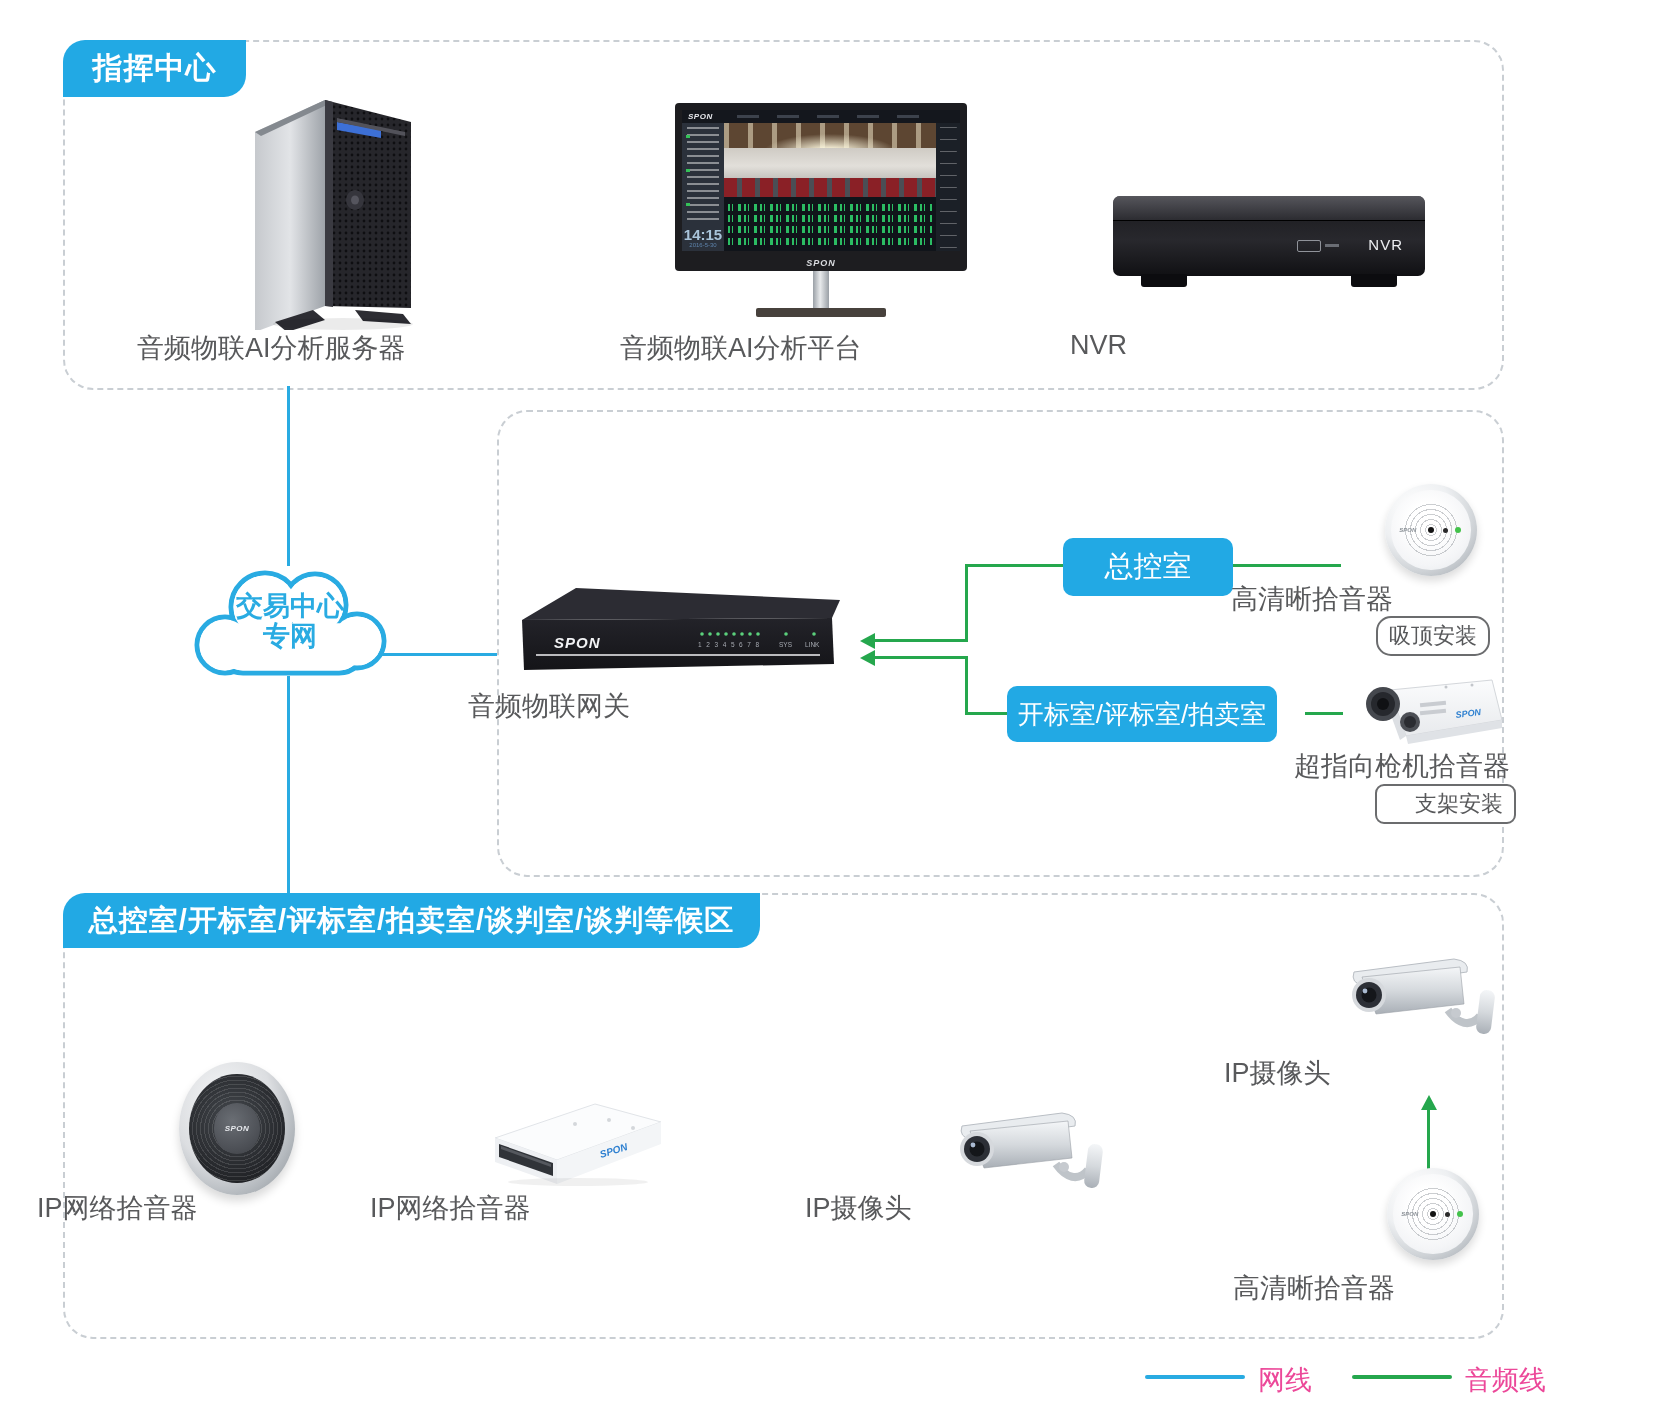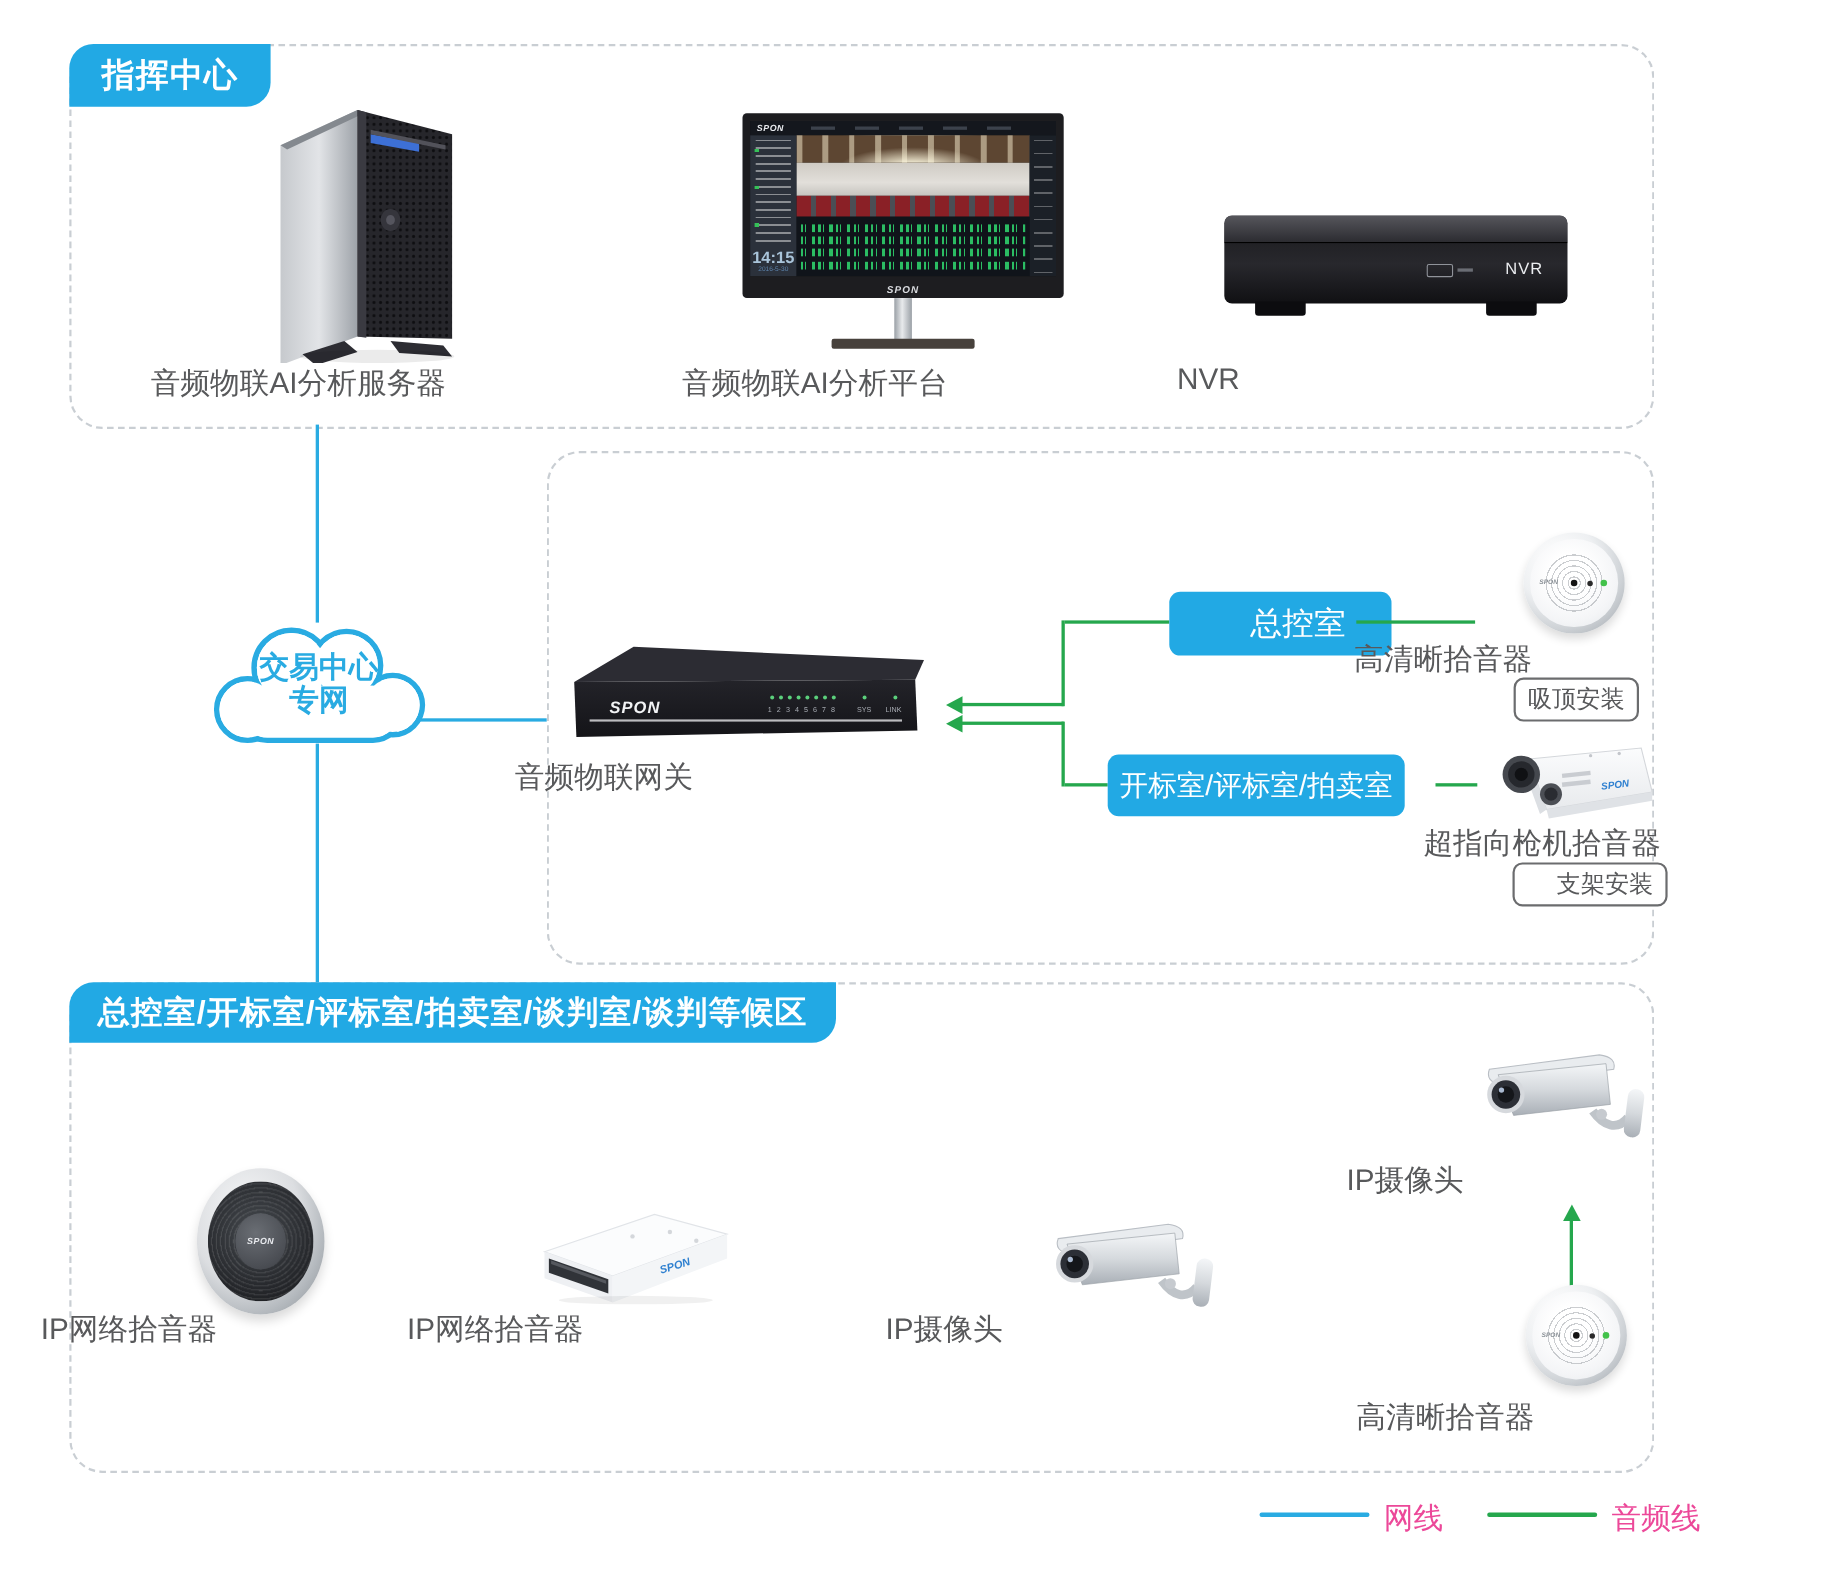--- a/index.html
+++ b/index.html
@@ -250,41 +250,41 @@
     <circle cx="304" cy="56" r="1.8" fill="#5bd07c"></circle>
     <text x="295" y="69" fill="#a6aab1" font-size="6.5">LINK</text>
     <rect x="26" y="76" width="284" height="2" fill="#d8d8da" opacity="0.85"></rect>
   </svg>
   <div class="dev-label" style="left:468px;top:688px;">音频物联网关</div>
 
   <div class="arrow-left" style="left:860px;top:633px;"></div>
   <div class="line green-line" style="left:874px;top:639px;width:93px;height:3px;"></div>
   <div class="line green-line" style="left:965px;top:564px;width:3px;height:78px;"></div>
   <div class="line green-line" style="left:968px;top:564px;width:95px;height:3px;"></div>
-  <div class="room-box" style="left:1063px;top:538px;width:170px;height:58px;font-size:29px;padding-left:32px;">总控室</div>
+  <div class="room-box" style="left:1063px;top:538px;width:170px;height:58px;font-size:29px;">总控室</div>
   <div class="line green-line" style="left:1233px;top:564px;width:108px;height:3px;"></div>
 
   <div class="arrow-left" style="left:860px;top:650px;"></div>
   <div class="line green-line" style="left:874px;top:656px;width:93px;height:3px;"></div>
   <div class="line green-line" style="left:965px;top:656px;width:3px;height:59px;"></div>
   <div class="line green-line" style="left:968px;top:712px;width:39px;height:3px;"></div>
   <div class="room-box" style="left:1007px;top:686px;width:270px;height:56px;font-size:26px;">开标室/评标室/拍卖室</div>
   <div class="line green-line" style="left:1305px;top:712px;width:38px;height:3px;"></div>
 
   <div class="cmic" style="left:1385px;top:484px;width:92px;height:92px;">
     <div class="cmic-face">
       <div class="cmic-rings"></div>
       <span class="cmic-brand">SPON</span>
       <span class="dot d1"></span>
       <span class="dot d2"></span>
       <span class="dot dg"></span>
     </div>
   </div>
   <div class="dev-label" style="left:1231px;top:581px;">高清晰拾音器</div>
-  <div class="mount-tag" style="left:1376px;top:616px;width:110px;height:36px;">吸顶安装</div>
+  <div class="mount-tag" style="left:1376px;top:616px;width:110px;height:36px;border-radius:15px;">吸顶安装</div>
 
   <svg style="position:absolute;left:1350px;top:674px;" width="158" height="78" viewBox="0 0 158 78">
     <defs>
       <linearGradient id="gunBody" x1="0" y1="0" x2="0" y2="1">
         <stop offset="0" stop-color="#fbfcfd"></stop>
           <stop offset="1" stop-color="#e8eaed"></stop>
       </linearGradient>
     </defs>
     <polygon points="40,16 142,6 152,46 56,62" fill="url(#gunBody)" stroke="#d4d7db" stroke-width="1"></polygon>
     <polygon points="40,16 56,62 50,66 34,22" fill="#dcdfe3"></polygon>

